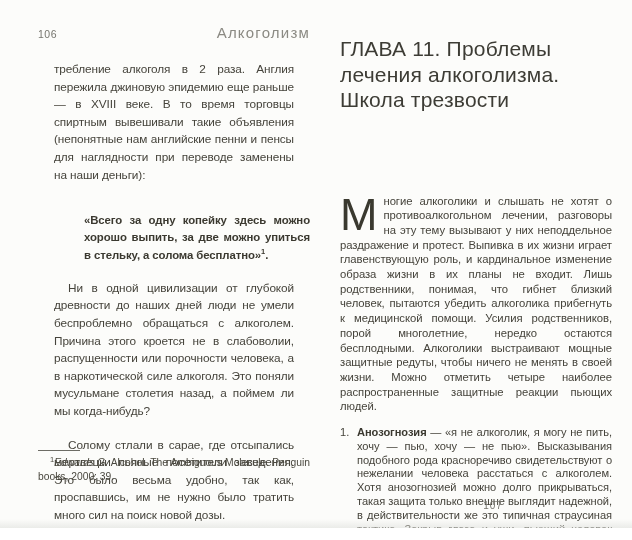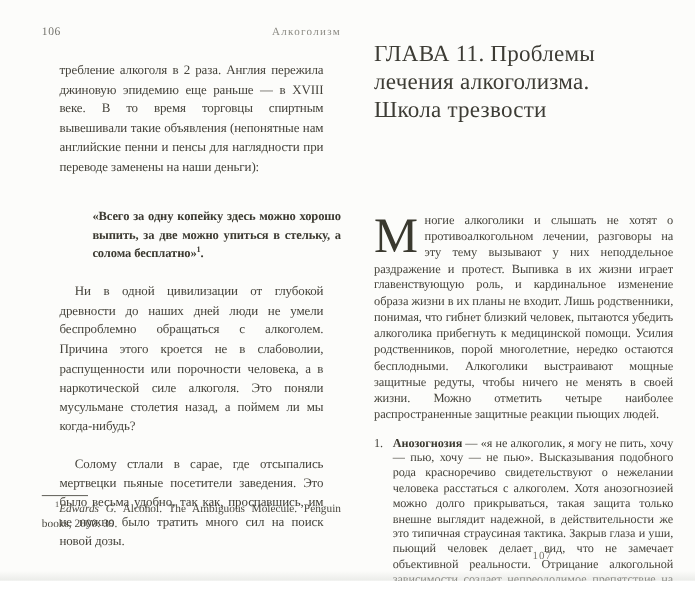--- a/index.html
+++ b/index.html
@@ -2,21 +2,21 @@
 <html><head>
 <meta charset="utf-8">
 <style>
   html, body { margin: 0; padding: 0; }
   .stage {
     position: relative;
     width: 632px;
     height: 528px;
     background: #fcfcfa;
     overflow: hidden;
-    font-family: Liberation Serif, serif;
+    font-family: Liberation Sans, sans-serif;
     color: #45433b;
   }
   .scan-edge-bottom {
     position: absolute;
     left: 0; bottom: 0;
     width: 632px; height: 9px;
     background: linear-gradient(to bottom, rgba(220,222,218,0), rgba(220,222,218,0.55));
   }
   .page {
     position: absolute;
@@ -32,21 +32,21 @@
     justify-content: space-between;
     align-items: baseline;
     margin-top: 24px;
   }
   .pg-number {
     font-size: 10.5px;
     color: #76756e;
     letter-spacing: 0.5px;
   }
   .running-head {
-    font-size: 10px;
+    font-size: 15px;
     color: #8b8a83;
     letter-spacing: 1.2px;
   }
   .para {
     margin: 16px;
     font-size: 11.8px;
     line-height: 17.6px;
     text-align: justify;
     letter-spacing: -0.1px;
   }

